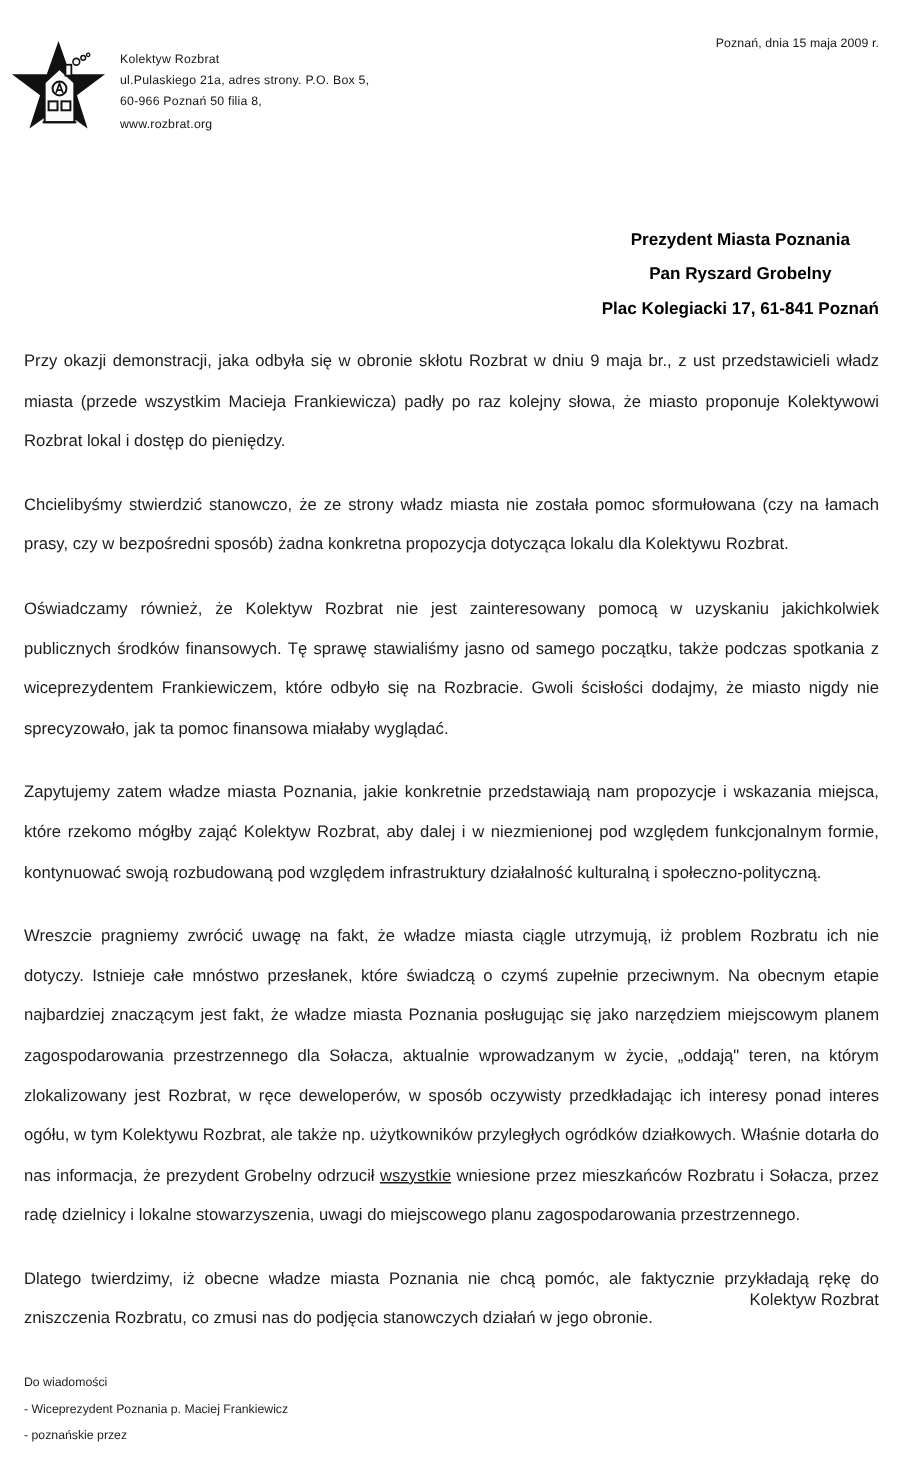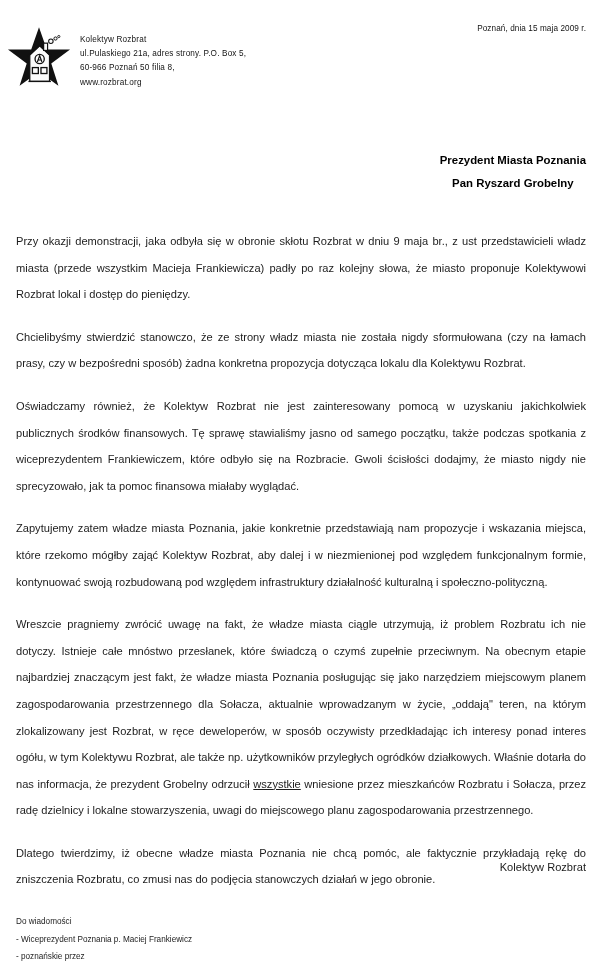--- a/index.html
+++ b/index.html
@@ -148,25 +148,26 @@
       <div>60-966 Poznań 50 filia 8,</div>
       <div>www.rozbrat.org</div>
     </div>
 
     <div class="date-line">Poznań, dnia 15 maja 2009 r.</div>
   </div>
 
   <div class="addressee">
     <div>Prezydent Miasta Poznania</div>
     <div>Pan Ryszard Grobelny</div>
+    <div>Plac Kolegiacki 17,  61-841 Poznań</div>
   </div>
 
   <div class="body-text">
     <p class="para">Przy okazji demonstracji, jaka odbyła się w obronie skłotu Rozbrat w dniu 9 maja br., z ust przedstawicieli władz miasta (przede wszystkim Macieja Frankiewicza) padły po raz kolejny słowa, że miasto proponuje Kolektywowi Rozbrat lokal i dostęp do pieniędzy.</p>
-    <p class="para">Chcielibyśmy stwierdzić stanowczo, że ze strony władz miasta nie została nigdy sformułowana (czy na łamach prasy, czy w bezpośredni sposób) żadna konkretna propozycja dotycząca lokalu dla Kolektywu Rozbrat.</p>
+    <p class="para">Chcielibyśmy stwierdzić stanowczo, że ze strony władz miasta nie została pomoc sformułowana (czy na łamach prasy, czy w bezpośredni sposób) żadna konkretna propozycja dotycząca lokalu dla Kolektywu Rozbrat.</p>
     <p class="para">Oświadczamy również, że Kolektyw Rozbrat nie jest zainteresowany pomocą w uzyskaniu jakichkolwiek publicznych środków finansowych. Tę sprawę stawialiśmy jasno od samego początku, także podczas spotkania z wiceprezydentem Frankiewiczem, które odbyło się na Rozbracie. Gwoli ścisłości dodajmy, że miasto nigdy nie sprecyzowało, jak ta pomoc finansowa miałaby wyglądać.</p>
     <p class="para">Zapytujemy zatem władze miasta Poznania, jakie konkretnie przedstawiają nam propozycje i wskazania miejsca, które rzekomo mógłby zająć Kolektyw Rozbrat, aby dalej i w niezmienionej pod względem funkcjonalnym formie, kontynuować swoją rozbudowaną pod względem infrastruktury działalność kulturalną i społeczno-polityczną.</p>
     <p class="para"><span>Wreszcie pragniemy zwrócić uwagę na fakt, że władze miasta ciągle utrzymują, iż problem Rozbratu ich nie dotyczy. Istnieje całe mnóstwo przesłanek, które świadczą o czymś zupełnie przeciwnym. Na obecnym etapie najbardziej znaczącym jest fakt, że władze miasta Poznania posługując się jako narzędziem miejscowym planem zagospodarowania przestrzennego dla Sołacza, aktualnie wprowadzanym w życie, „oddają" teren, na którym zlokalizowany jest Rozbrat, w ręce deweloperów, w sposób oczywisty przedkładając ich interesy ponad interes ogółu, w tym Kolektywu Rozbrat, ale także np. użytkowników przyległych ogródków działkowych. Właśnie dotarła do nas informacja, że prezydent Grobelny odrzucił </span><u>wszystkie</u><span> wniesione przez mieszkańców Rozbratu i Sołacza, przez radę dzielnicy i lokalne stowarzyszenia, uwagi do miejscowego planu zagospodarowania przestrzennego.</span></p>
     <p class="para">Dlatego twierdzimy, iż obecne władze miasta Poznania nie chcą pomóc, ale faktycznie przykładają rękę do zniszczenia Rozbratu, co zmusi nas do podjęcia stanowczych działań w jego obronie.</p>
   </div>
 
   <div class="signature">Kolektyw Rozbrat</div>
 
   <div class="cc-block">
     <div>Do wiadomości</div>

